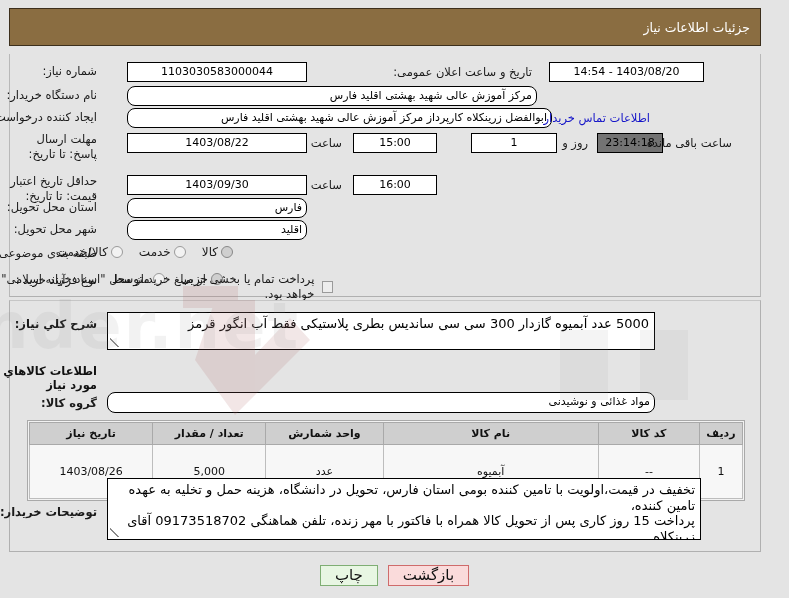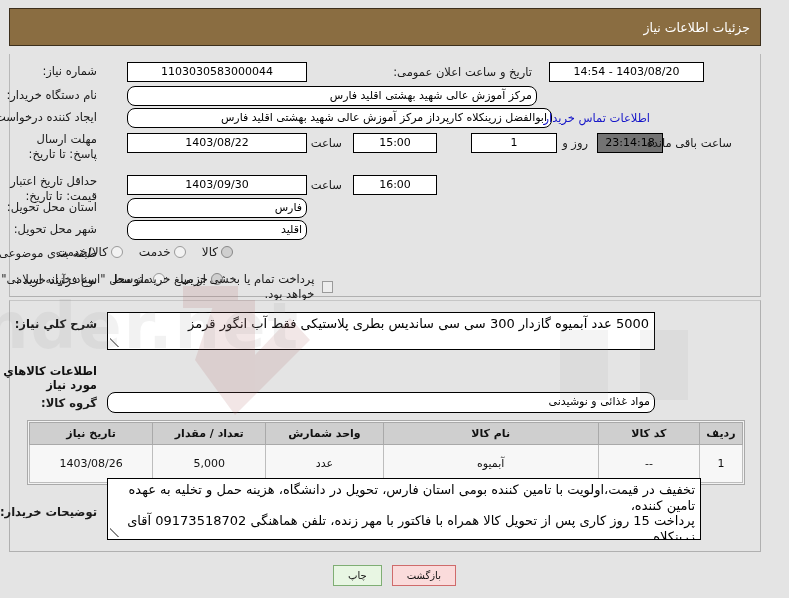--- a/index.html
+++ b/index.html
@@ -187,38 +187,38 @@
     font-weight: bold;
     height: 21px;
     padding: 0 4px;
     text-align: center;
     white-space: nowrap;
   }
   table.grid td {
     background: #f7f7f7;
     border: 1px solid #bdbdbd;
     height: 21px;
-    padding: 8px 4px;
+    padding: 16px 4px;
     text-align: center;
     color: #111;
     white-space: nowrap;
   }
 
   
   .btn-row {
     position: absolute;
     top: 565px;
     right: 0;
     width: 789px;
     display: flex;
     justify-content: center;
     gap: 10px;
   }
   .btn {
-    font-size: 10px;
+    font-size: 15px;
     padding: 2px 14px;
     box-sizing: border-box;
     cursor: pointer;
     line-height: 15px;
   }
   .btn-back  { background: #fadbdb; border: 1px solid #cf6b6b; color: #111; }
   .btn-print { background: #e8f6e3; border: 1px solid #7fae74; color: #111; }
 
   .sec-title {
     position: absolute;

